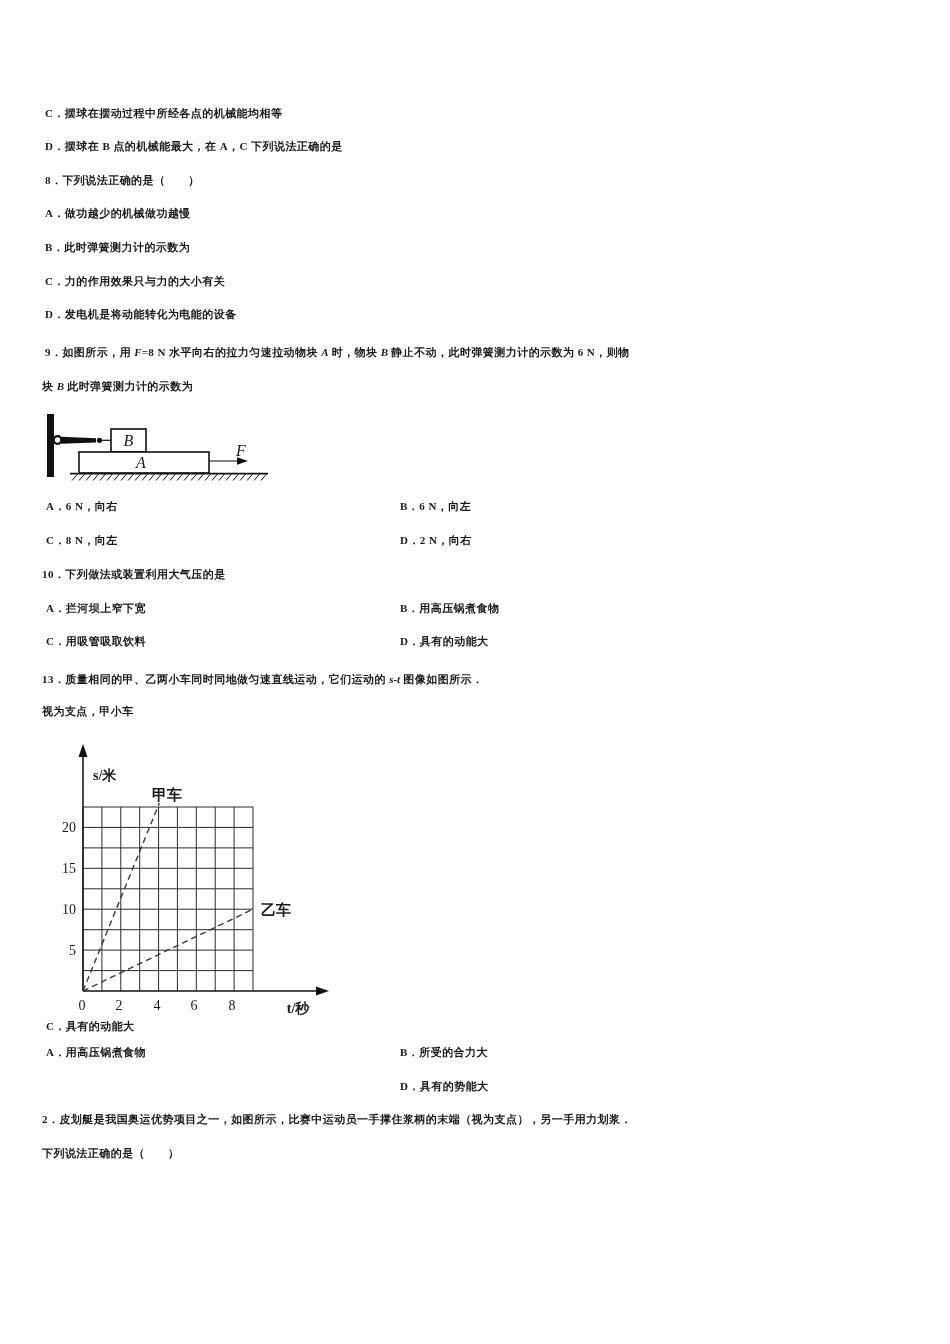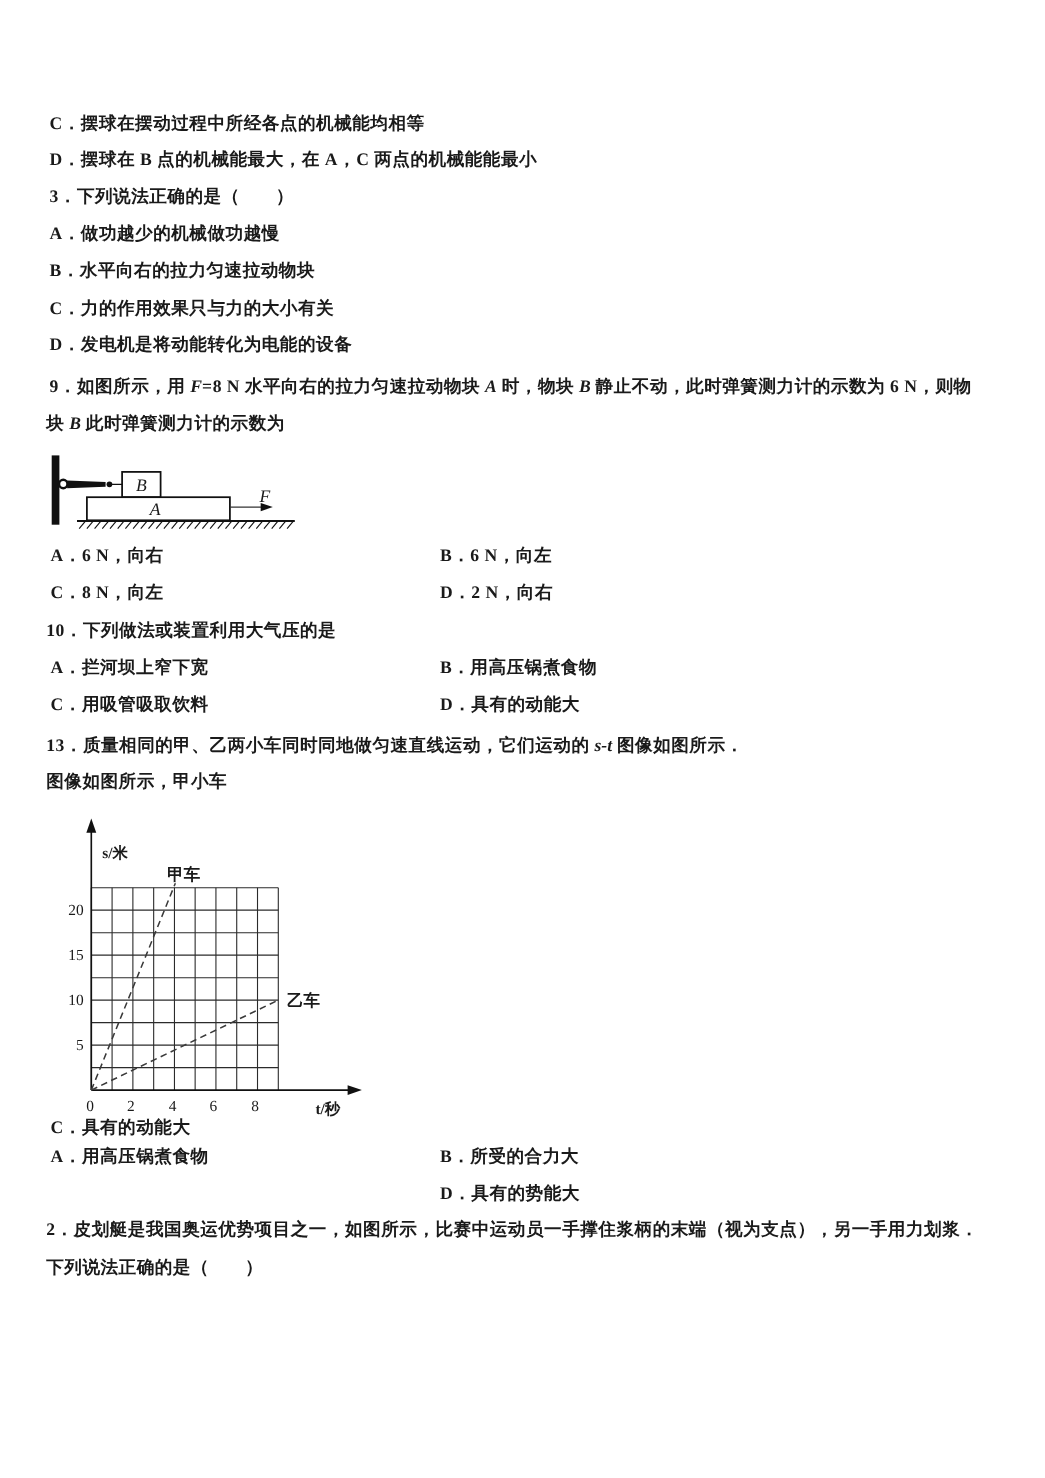--- a/index.html
+++ b/index.html
@@ -2,40 +2,40 @@
 <html><head>
 <meta charset="utf-8">
 <style>
   html,body{margin:0;padding:0;}
   body{
     width:950px;height:1344px;background:#ffffff;position:relative;
     font-family:"Liberation Serif","DejaVu Serif",serif;
     color:#1a1a1a;overflow:hidden;
   }
   .line{
-    position:absolute;font-size:16px;font-weight:600;line-height:20px;
+    position:absolute;font-size:11px;font-weight:600;line-height:20px;
     white-space:nowrap;letter-spacing:0.45px;
   }
   .it{font-style:italic;letter-spacing:0;}
   .col2{left:400px;}
   svg text{font-family:"Liberation Serif","DejaVu Serif",serif;fill:#1a1a1a;}
   .fig-label{font-style:italic;font-size:16px;}
   .axis-label{font-size:14px;font-weight:600;}
   .tick-label{font-size:14px;}
   .series-label{font-size:15px;font-weight:600;}
 </style>
 </head>
 <body>
 
 <div class="line" style="top:103px;left:45px">C．摆球在摆动过程中所经各点的机械能均相等</div>
-<div class="line" style="top:136px;left:45px">D．摆球在 B 点的机械能最大，在 A，C 两点的机械能能最小</div>
+<div class="line" style="top:136px;left:45px">D．摆球在 B 点的机械能最大，在 A，C 下列说法正确的是</div>
 
-<div class="line" style="top:170px;left:45px">3．下列说法正确的是（　　）</div>
+<div class="line" style="top:170px;left:45px">8．下列说法正确的是（　　）</div>
 <div class="line" style="top:203px;left:45px">A．做功越少的机械做功越慢</div>
-<div class="line" style="top:237px;left:45px">B．水平向右的拉力匀速拉动物块</div>
+<div class="line" style="top:237px;left:45px">B．此时弹簧测力计的示数为</div>
 <div class="line" style="top:271px;left:45px">C．力的作用效果只与力的大小有关</div>
 <div class="line" style="top:304px;left:45px">D．发电机是将动能转化为电能的设备</div>
 
 <div class="line" style="top:342px;left:45px"><span>9．如图所示，用 </span><span class="it">F</span><span>=8 N 水平向右的拉力匀速拉动物块 </span><span class="it">A</span><span> 时，物块 </span><span class="it">B</span><span> 静止不动，此时弹簧测力计的示数为 6 N，则物</span></div>
 <div class="line" style="top:376px;left:42px"><span>块 </span><span class="it">B</span><span> 此时弹簧测力计的示数为</span></div>
 
 <svg style="position:absolute;left:40px;top:410px" width="240" height="85" viewBox="0 0 240 85">
   <rect x="7" y="4" width="7" height="63" fill="#101010"></rect>
   <g>
     <circle cx="17.5" cy="30" r="3.8" fill="none" stroke="#101010" stroke-width="2.2"></circle>
@@ -92,21 +92,21 @@
 <div class="line" style="top:530px;left:46px">C．8 N，向左</div>
 <div class="line col2" style="top:530px">D．2 N，向右</div>
 
 <div class="line" style="top:564px;left:42px">10．下列做法或装置利用大气压的是</div>
 <div class="line" style="top:598px;left:46px">A．拦河坝上窄下宽</div>
 <div class="line col2" style="top:598px">B．用高压锅煮食物</div>
 <div class="line" style="top:631px;left:46px">C．用吸管吸取饮料</div>
 <div class="line col2" style="top:631px">D．具有的动能大</div>
 
 <div class="line" style="top:669px;left:42px"><span>13．质量相同的甲、乙两小车同时同地做匀速直线运动，它们运动的 </span><span class="it">s-t</span><span> 图像如图所示．</span></div>
-<div class="line" style="top:701px;left:42px">图像如图所示，甲小车</div>
+<div class="line" style="top:701px;left:42px">视为支点，甲小车</div>
 
 <svg style="position:absolute;left:45px;top:743px" width="300" height="290" viewBox="0 0 300 290">
 
   <g stroke="#2b2b2b" stroke-width="1">
     <line x1="38" y1="64" x2="38" y2="248"></line>
     <line x1="56.9" y1="64" x2="56.9" y2="248"></line>
     <line x1="75.8" y1="64" x2="75.8" y2="248"></line>
     <line x1="94.7" y1="64" x2="94.7" y2="248"></line>
     <line x1="113.6" y1="64" x2="113.6" y2="248"></line>
     <line x1="132.4" y1="64" x2="132.4" y2="248"></line>

